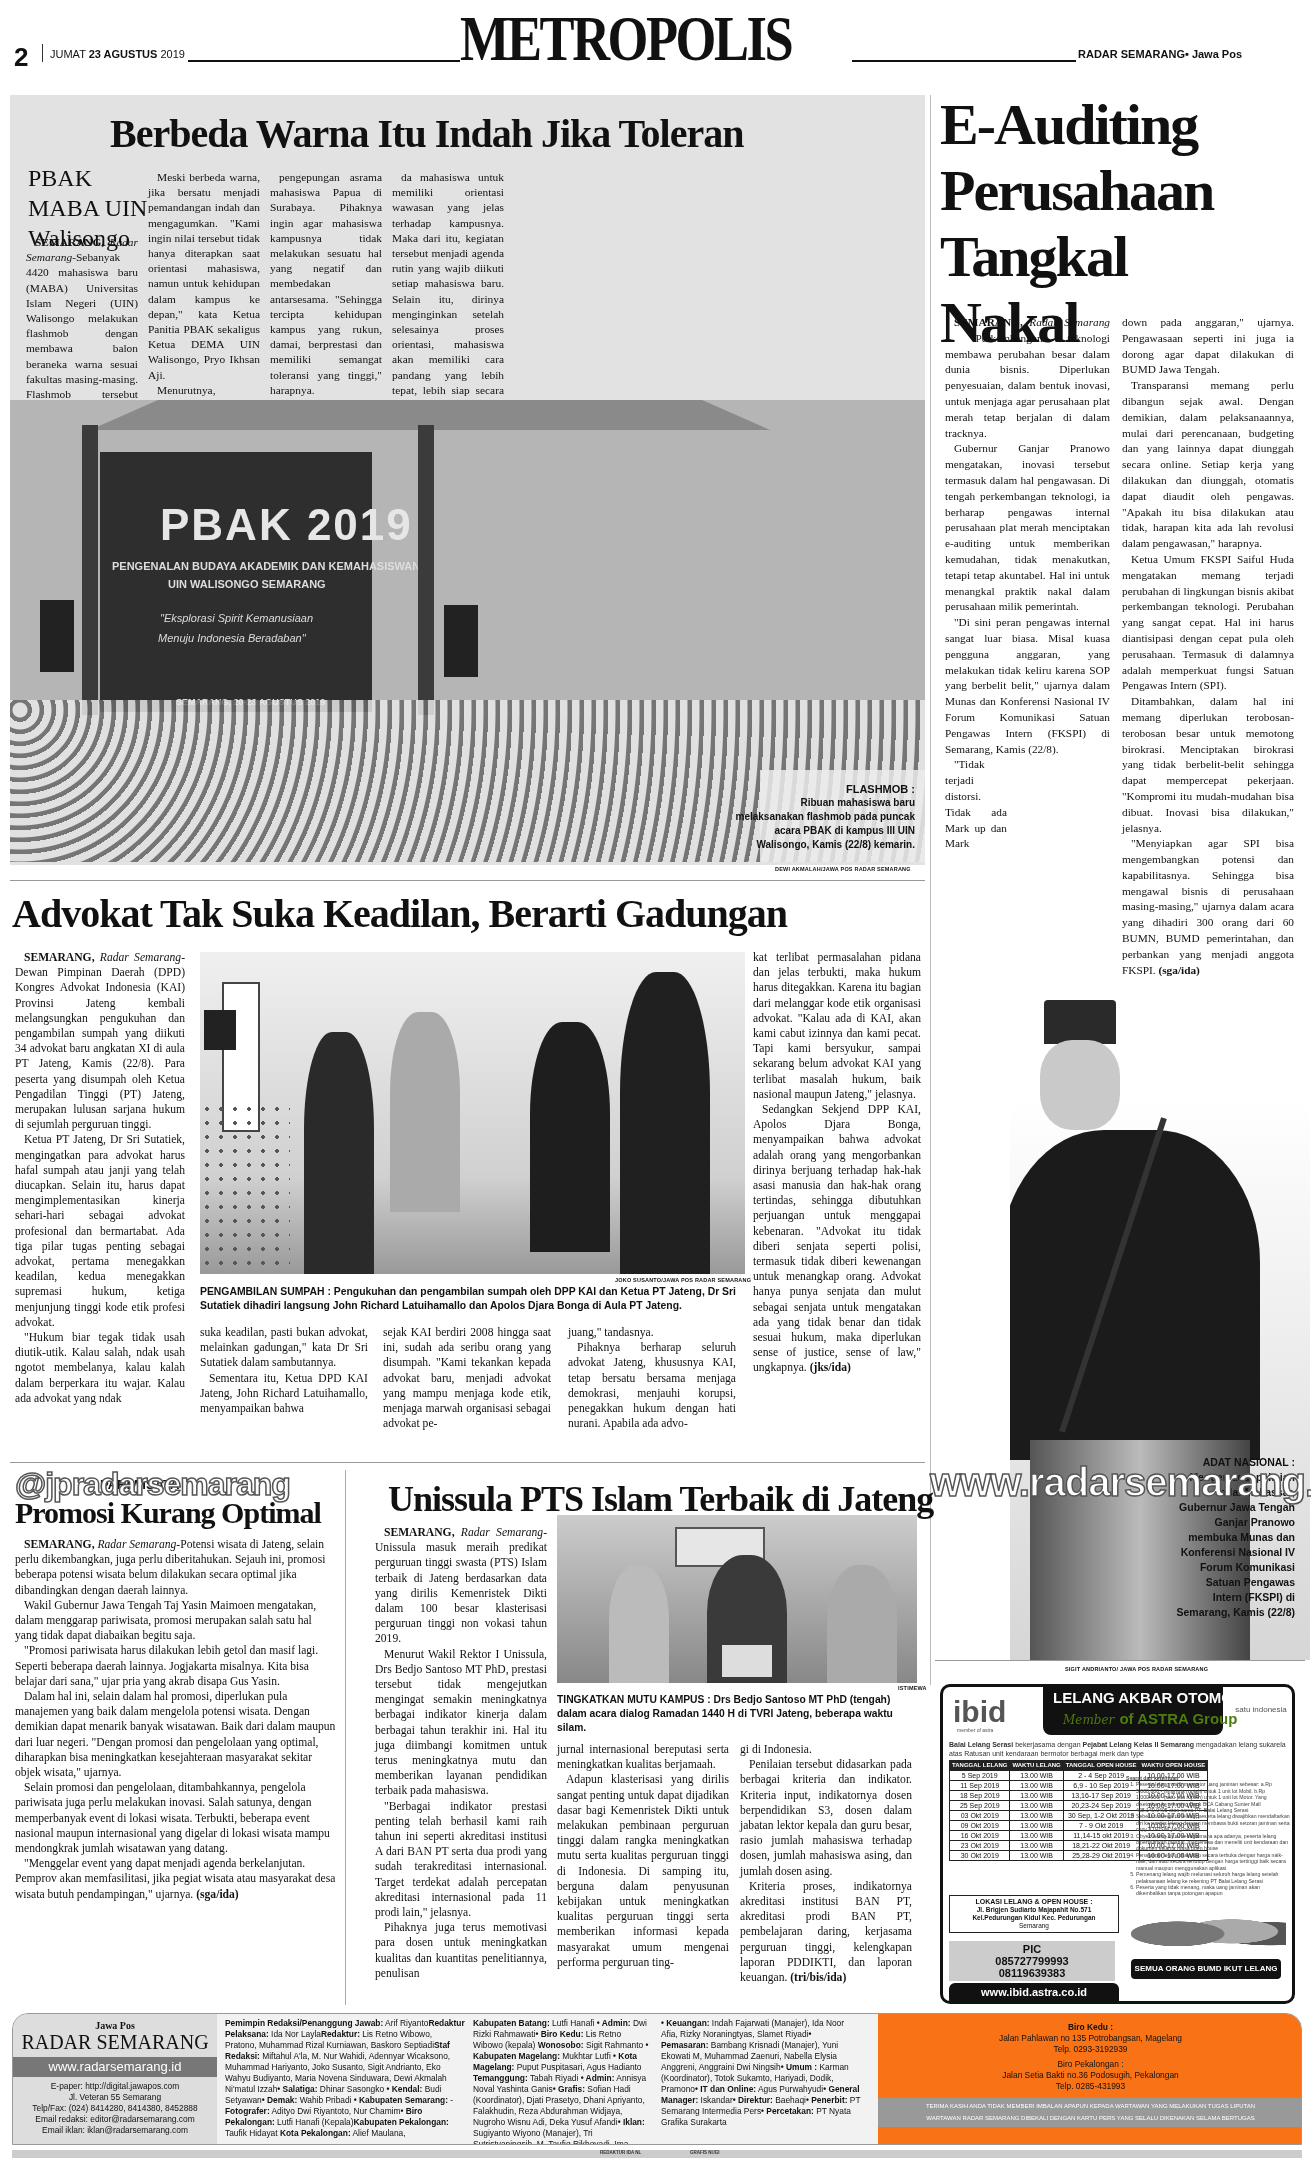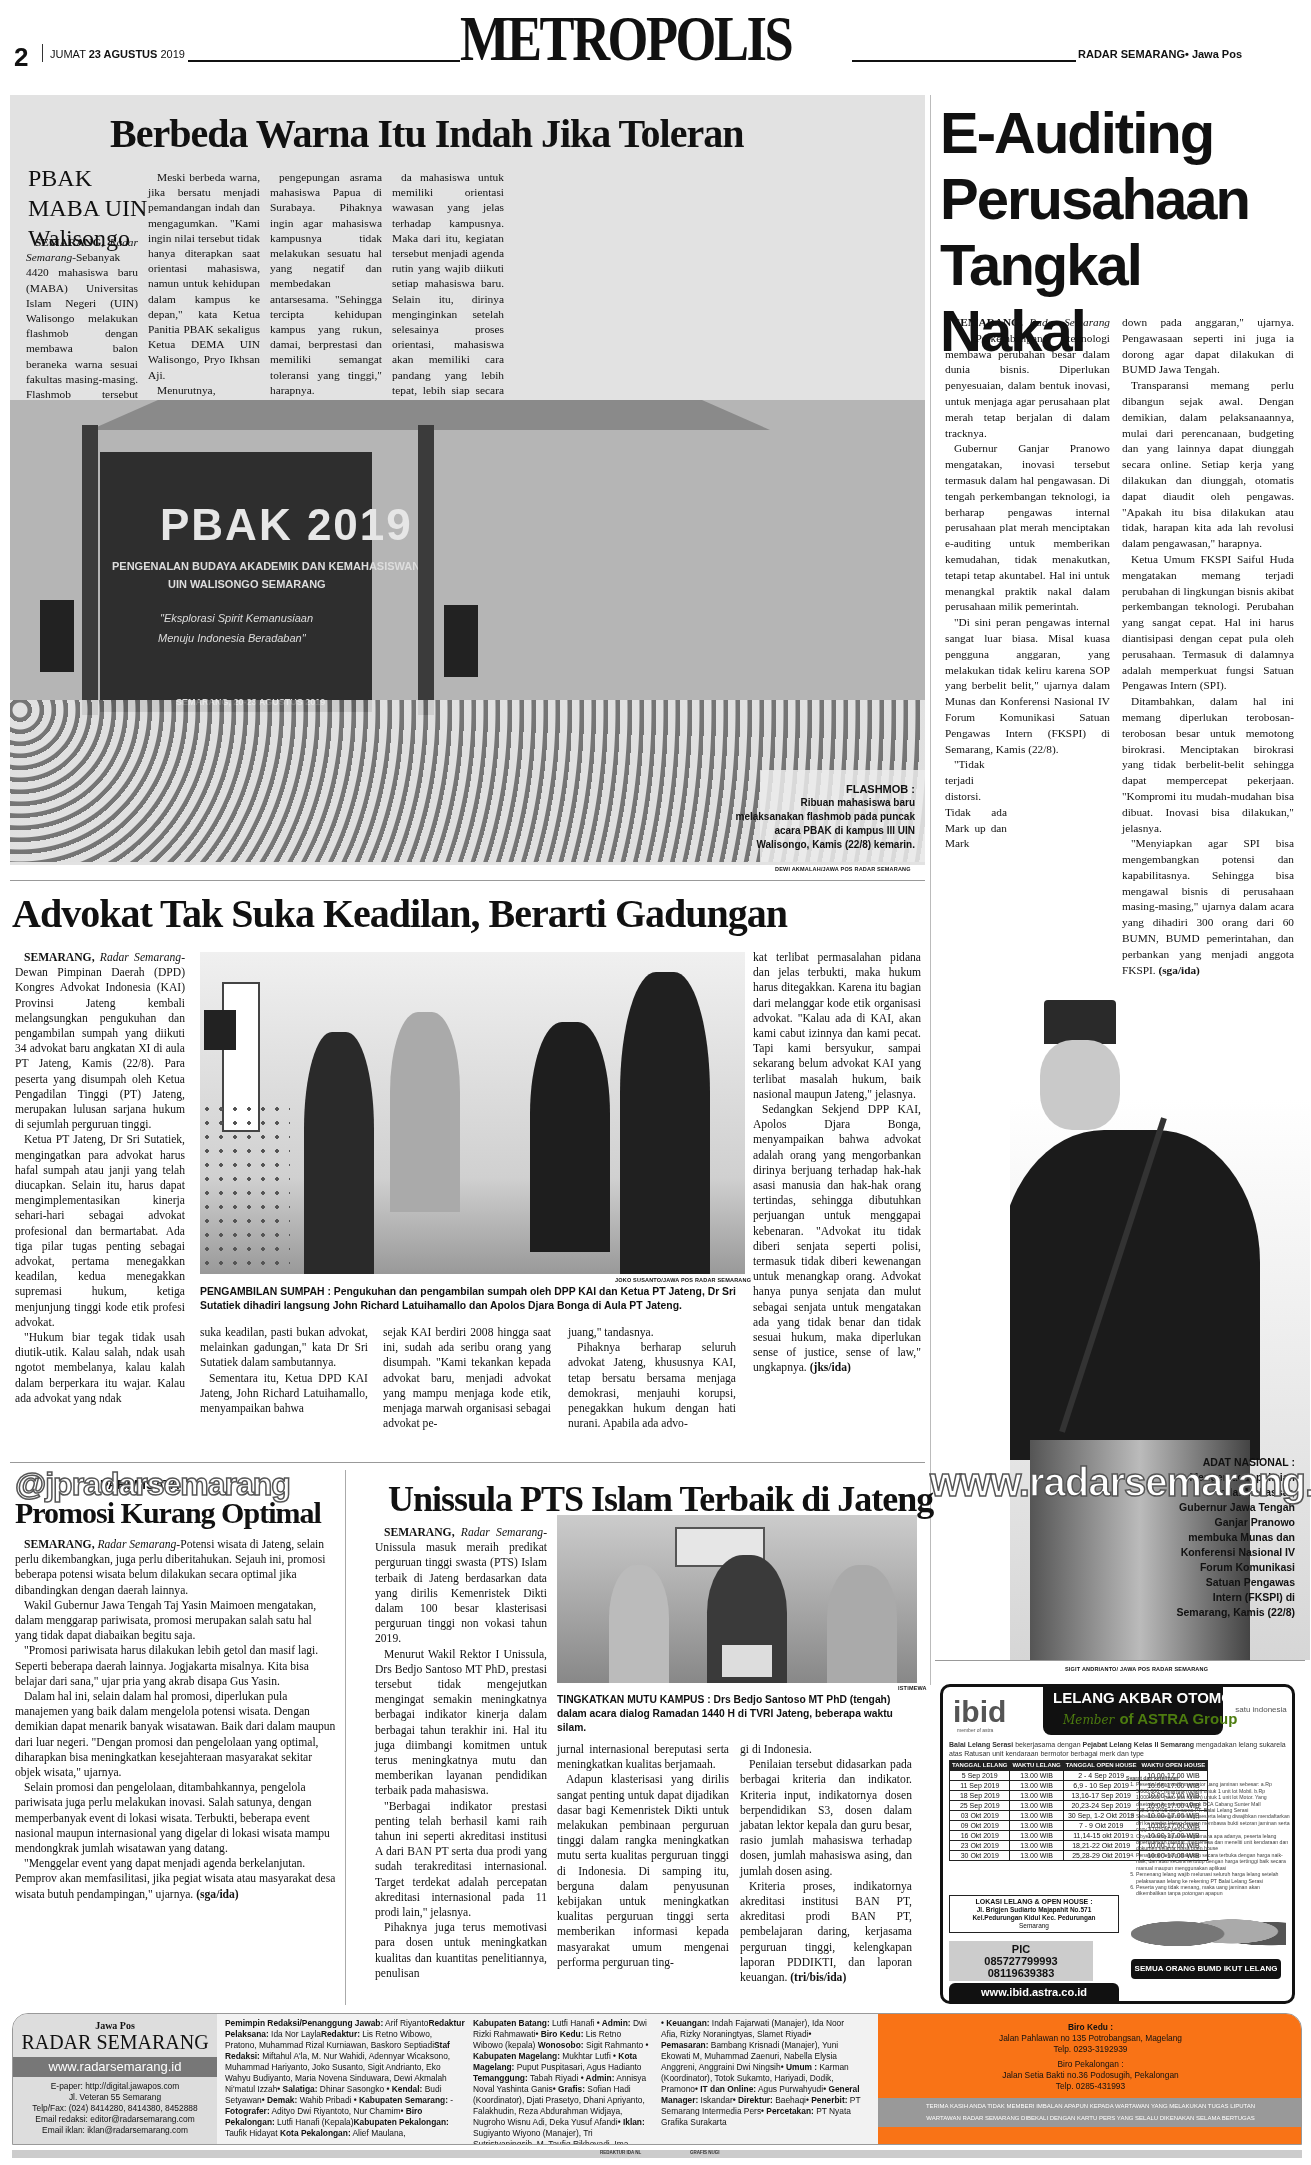--- a/index.html
+++ b/index.html
@@ -81,21 +81,21 @@
   <div class="caption" style="left:735px;top:782px;width:180px;text-align:right">
     <div>FLASHMOB :</div>
     <div style="font-size:10px;line-height:14px">Ribuan mahasiswa baru melaksanakan flashmob pada puncak acara PBAK di kampus III UIN Walisongo, Kamis (22/8) kemarin.</div>
   </div>
   <div class="credit" style="left:775px;top:866px">DEWI AKMALAH/JAWA POS RADAR SEMARANG</div>
 </div>
 
 <div class="vsep" style="left:930px;top:95px;height:1590px;background:#bbb"></div>
 
 <div>
-  <div class="abs" style="left:940px;top:100px;font-family:Liberation Sans, sans-serif;font-weight:bold;font-size:58px;line-height:66px;letter-spacing:-2px">
+  <div class="abs" style="left:940px;top:92px;font-family:Liberation Serif, serif;font-weight:bold;font-size:58px;line-height:66px;letter-spacing:-2px">
     <div>E-Auditing</div>
     <div>Perusahaan</div>
     <div>Tangkal</div>
     <div>Nakal</div>
   </div>
   <div class="col" style="left:945px;top:315px;width:165px;font-size:11.3px;line-height:15.8px">
     <p><b>SEMARANG,</b> <i>Radar Semarang</i> <span>– Perkembangan teknologi membawa perubahan besar dalam dunia bisnis. Diperlukan penyesuaian, dalam bentuk inovasi, untuk menjaga agar perusahaan plat merah tetap berjalan di dalam tracknya.</span></p>
     <p>Gubernur Ganjar Pranowo mengatakan, inovasi tersebut termasuk dalam hal pengawasan. Di tengah perkembangan teknologi, ia berharap pengawas internal perusahaan plat merah menciptakan e-auditing untuk memberikan kemudahan, tidak menakutkan, tetapi tetap akuntabel. Hal ini untuk menangkal praktik nakal dalam perusahaan milik pemerintah.</p>
     <p>"Di sini peran pengawas internal sangat luar biasa. Misal kuasa pengguna anggaran, yang melakukan tidak keliru karena SOP yang berbelit belit," ujarnya dalam Munas dan Konferensi Nasional IV Forum Komunikasi Satuan Pengawas Intern (FKSPI) di Semarang, Kamis (22/8).</p>
     <p style="width:62px">"Tidak terjadi distorsi. Tidak ada Mark up dan Mark</p>
@@ -300,21 +300,21 @@
       </ol>
   </div>
   <div class="abs" style="left:188px;top:218px;width:155px;height:48px;background:radial-gradient(ellipse at 30% 60%,#777 30%,transparent 31%),radial-gradient(ellipse at 65% 55%,#aaa 32%,transparent 33%),radial-gradient(ellipse at 90% 60%,#555 28%,transparent 29%)"></div>
   <div class="abs sans" style="left:188px;top:272px;width:150px;height:20px;background:#111;color:#fff;font-size:8px;font-weight:bold;line-height:20px;text-align:center;border-radius:4px">SEMUA ORANG BUMD IKUT LELANG</div>
   <div class="abs sans" style="left:6px;top:208px;width:170px;border:1px solid #222;text-align:center;font-size:6.5px;line-height:8px;padding:2px">
     <b style="font-size:7px">LOKASI LELANG &amp; OPEN HOUSE :</b>
     <div style="font-weight:bold">Jl. Brigjen Sudiarto Majapahit No.571</div>
     <div style="font-weight:bold">Kel.Pedurungan Kidul Kec. Pedurungan</div>
     <div>Semarang</div>
   </div>
-  <div class="abs sans" style="left:6px;top:254px;width:144px;background:#ccc;text-align:center;font-weight:bold;font-size:11px;line-height:12px;padding:2px 0">
+  <div class="abs sans" style="left:6px;top:254px;width:166px;background:#ccc;text-align:center;font-weight:bold;font-size:11px;line-height:12px;padding:2px 0">
     <div>PIC</div>
     <div>085727799993</div>
     <div>08119639383</div>
   </div>
   <div class="abs sans" style="left:6px;top:296px;width:170px;background:#111;color:#fff;text-align:center;font-weight:bold;font-size:11px;line-height:18px;border-radius:6px 6px 0 0">www.ibid.astra.co.id</div>
 </div>
 
 <div style="position:absolute;left:12px;top:2013px;width:1290px;height:132px;border:1px solid #999;border-radius:16px 16px 0 0;background:#f2f2f2;overflow:hidden">
   <div class="abs" style="left:0;top:0;width:204px;height:132px;background:#ddd;text-align:center">
     <div class="cond" style="font-weight:bold;font-size:10px;margin-top:6px">Jawa Pos</div>

